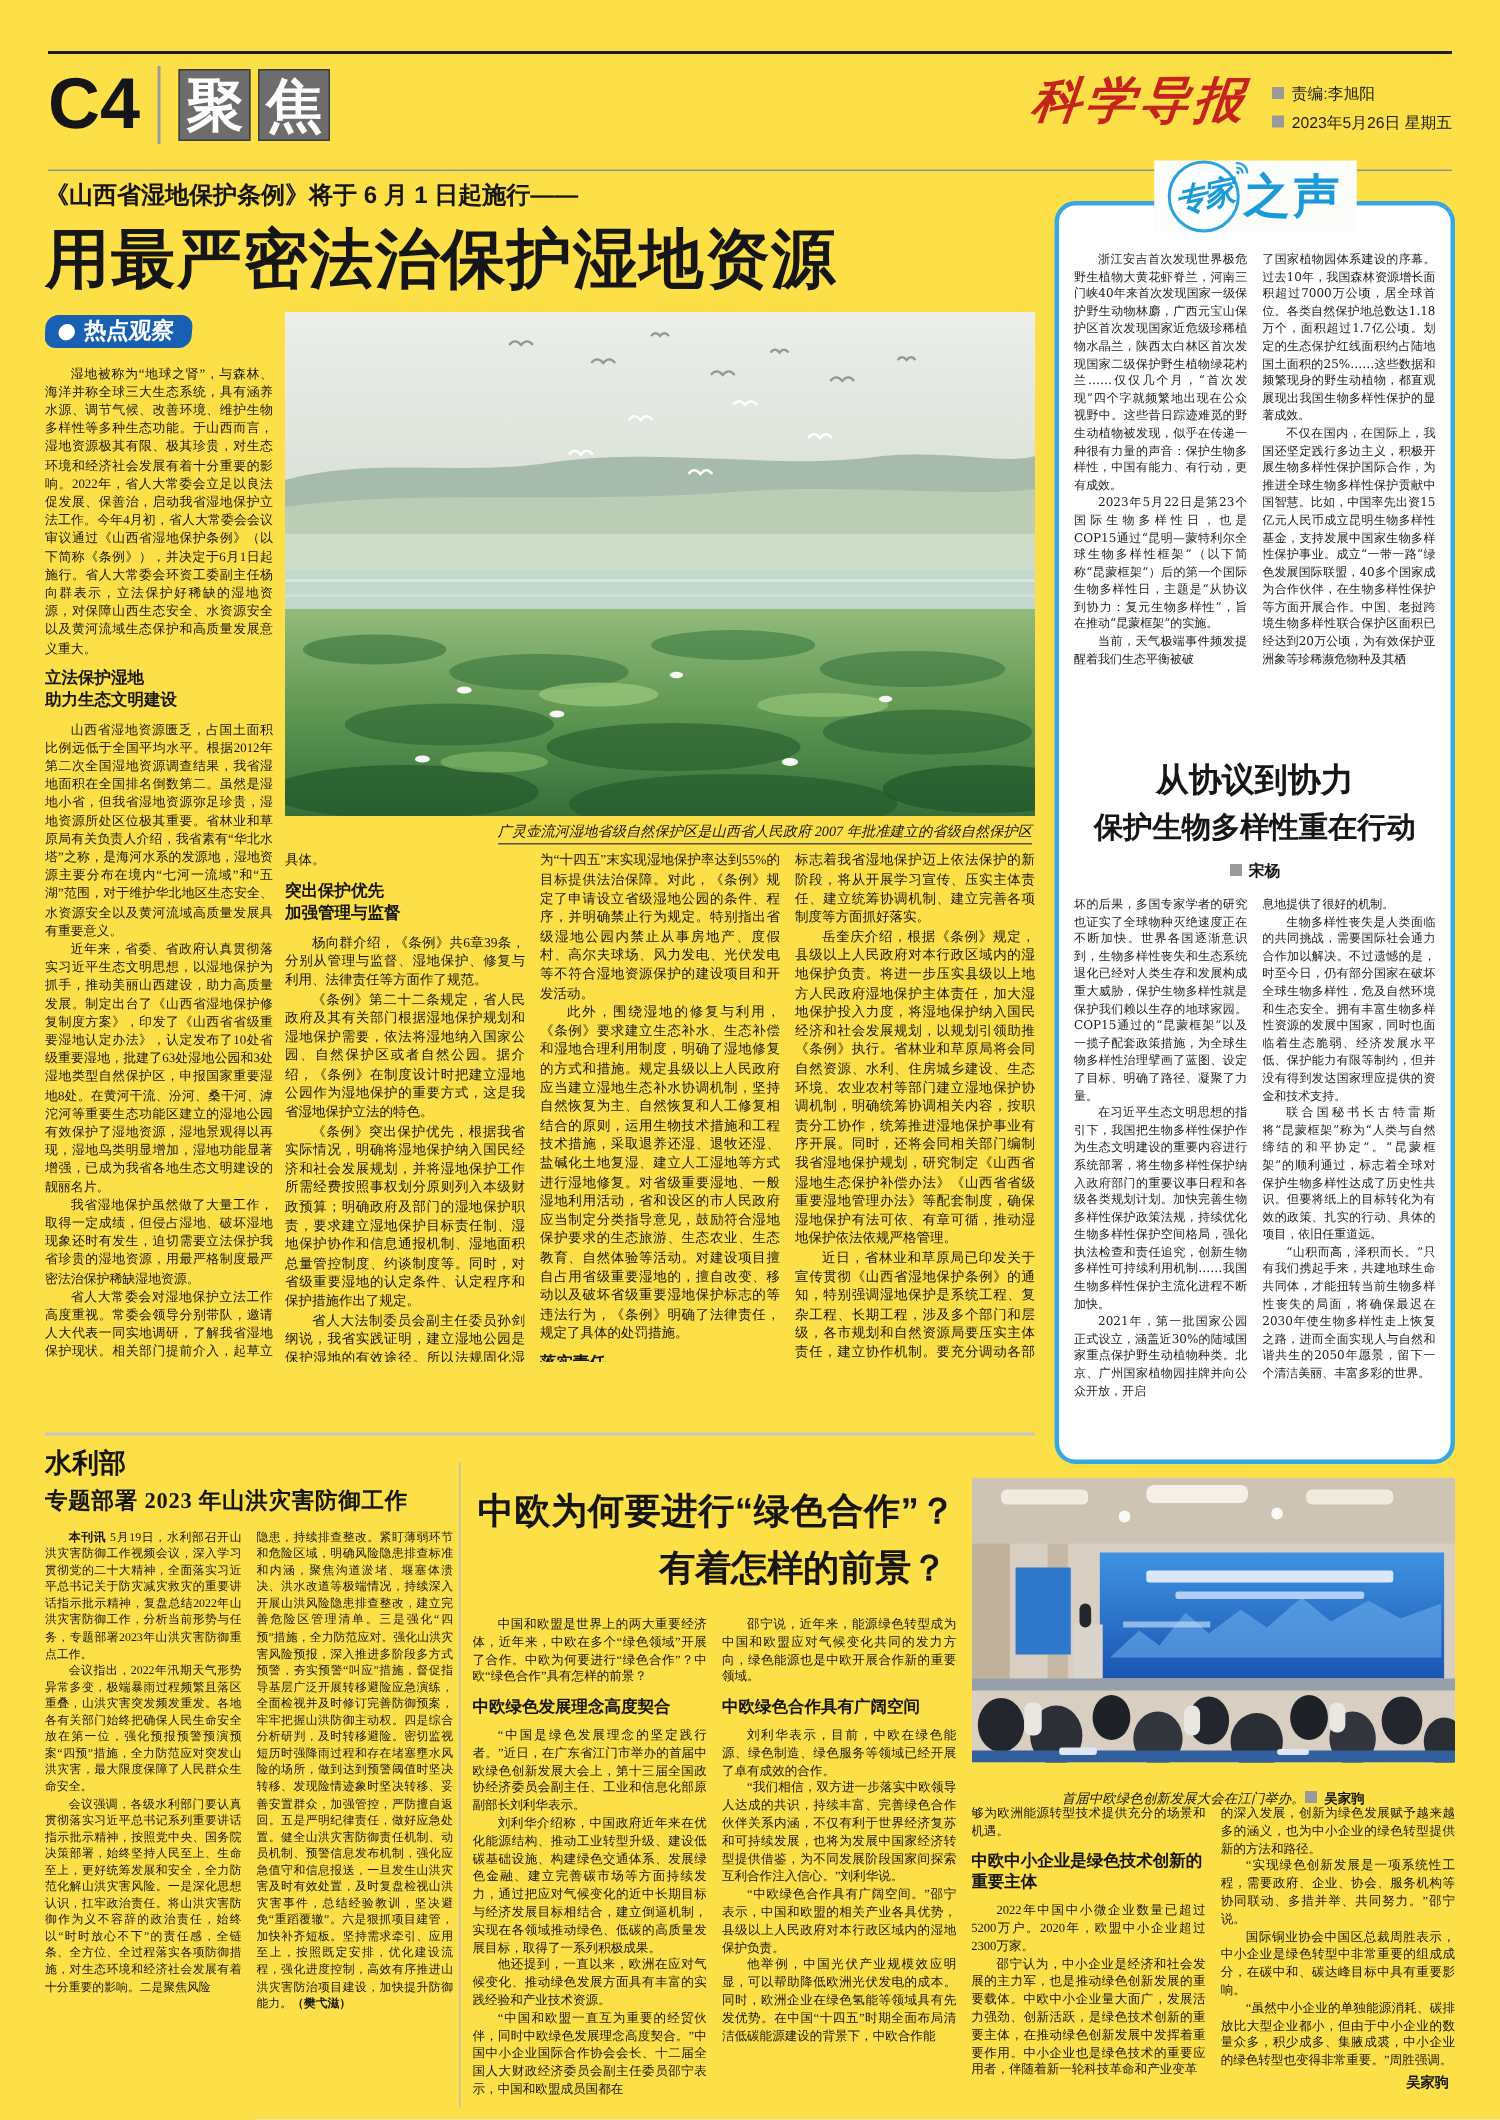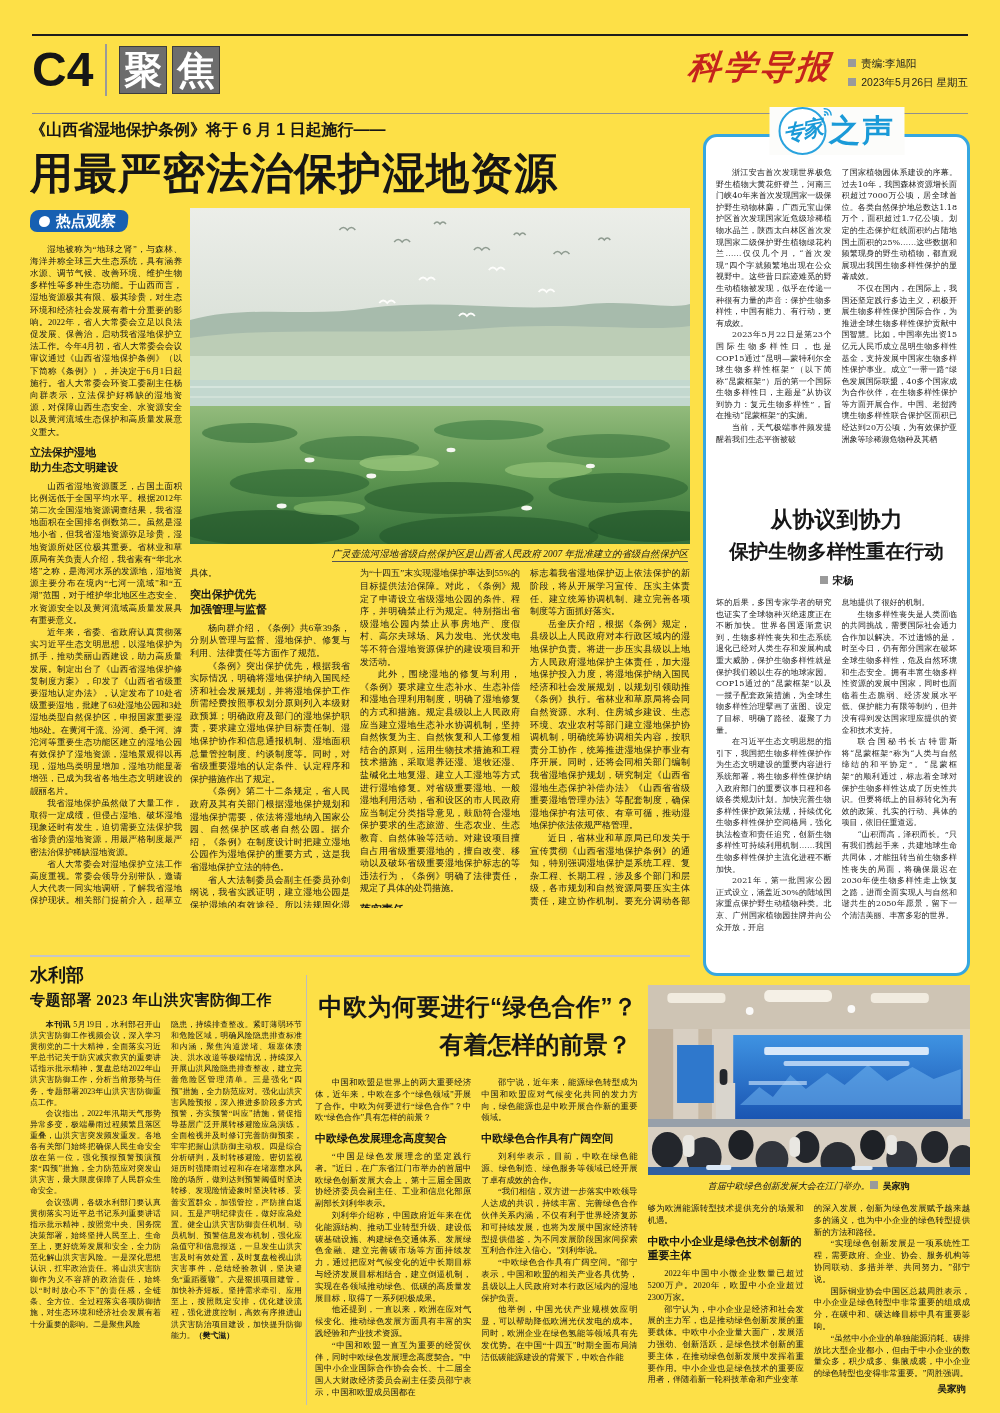--- a/index.html
+++ b/index.html
@@ -75,21 +75,21 @@
   .water-cols .wcol { flex:1; overflow:hidden; }
   .tail-byline { font-weight:bold; }
 
   
   .euro { position:absolute; left:315px; top:985px; width:655px; height:428px; display:grid; grid-template-columns:repeat(4,1fr); grid-template-rows:92px 126px 1fr; column-gap:10px; overflow:hidden; }
   .euro-headline { grid-column:1/3; grid-row:1; padding-top:6px; }
   .eh1 { font-family:"Liberation Sans","DejaVu Sans",sans-serif; font-size:24px; font-weight:900; letter-spacing:0.5px;text-align:right; }
   .eh2 { font-family:"Liberation Sans","DejaVu Sans",sans-serif; font-size:24px; font-weight:900; text-align:right; margin-top:6px; padding-right:6px; }
   .euro-photo { grid-column:3/5; grid-row:1/3; }
   .euro-photo svg { width:100%; height:190px; display:block; }
-  .ecaption { font-size:9px; font-style:italic; text-align:center; padding-top:5px; }
+  .ecaption { font-size:9px; font-style:italic; text-align:center; padding-top:18px; }
   .ecaption b { font-style:normal; font-family:"Liberation Sans","DejaVu Sans",sans-serif; }
   .euro .ecol1 { grid-column:1; grid-row:2/4; }
   .euro .ecol2 { grid-column:2; grid-row:2/4; }
   .euro .ecol3 { grid-column:3; grid-row:3; }
   .euro .ecol4 { grid-column:4; grid-row:3; }
   .euro .ebody { overflow:hidden; font-size:8.4px; line-height:11.8px; }
   .euro .subhead { font-size:11px; line-height:1.35; margin:7px 0 5px; }
   .euro .article-byline { font-size:9.5px; padding-right:4px; margin-top:3px; }
 </style>
 </head>
@@ -193,22 +193,22 @@
             </g>
           </svg>
         </div>
         <div class="w-caption"><span>广灵壶流河湿地省级自然保护区是山西省人民政府 2007 年批准建立的省级自然保护区</span></div>
         <div class="threecols">
           <div class="wcol">
             <p class="cont">具体。</p>
             <div class="subhead">突出保护优先
 加强管理与监督</div>
             <p>杨向群介绍，《条例》共6章39条，分别从管理与监督、湿地保护、修复与利用、法律责任等方面作了规范。</p>
+            <p>《条例》第二十二条规定，省人民政府及其有关部门根据湿地保护规划和湿地保护需要，依法将湿地纳入国家公园、自然保护区或者自然公园。据介绍，《条例》在制度设计时把建立湿地公园作为湿地保护的重要方式，这是我省湿地保护立法的特色。</p>
             <p>《条例》突出保护优先，根据我省实际情况，明确将湿地保护纳入国民经济和社会发展规划，并将湿地保护工作所需经费按照事权划分原则列入本级财政预算；明确政府及部门的湿地保护职责，要求建立湿地保护目标责任制、湿地保护协作和信息通报机制、湿地面积总量管控制度、约谈制度等。同时，对省级重要湿地的认定条件、认定程序和保护措施作出了规定。</p>
-            <p>《条例》第二十二条规定，省人民政府及其有关部门根据湿地保护规划和湿地保护需要，依法将湿地纳入国家公园、自然保护区或者自然公园。据介绍，《条例》在制度设计时把建立湿地公园作为湿地保护的重要方式，这是我省湿地保护立法的特色。</p>
             <p>省人大法制委员会副主任委员孙剑纲说，我省实践证明，建立湿地公园是保护湿地的有效途径。所以法规固化湿地保护的成功经验，通过设立湿地公园，完善湿地保护体系，在湿地公园管理机构的统一管理下，通过科学、系统、持续地修复、恢复湿地，确保稳定我省湿地总体保有量不减少，湿地生态功能不退化，</p>
           </div>
           <div class="wcol">
             <p class="cont">为“十四五”末实现湿地保护率达到55%的目标提供法治保障。对此，《条例》规定了申请设立省级湿地公园的条件、程序，并明确禁止行为规定。特别指出省级湿地公园内禁止从事房地产、度假村、高尔夫球场、风力发电、光伏发电等不符合湿地资源保护的建设项目和开发活动。</p>
             <p>此外，围绕湿地的修复与利用，《条例》要求建立生态补水、生态补偿和湿地合理利用制度，明确了湿地修复的方式和措施。规定县级以上人民政府应当建立湿地生态补水协调机制，坚持自然恢复为主、自然恢复和人工修复相结合的原则，运用生物技术措施和工程技术措施，采取退养还湿、退牧还湿、盐碱化土地复湿、建立人工湿地等方式进行湿地修复。对省级重要湿地、一般湿地利用活动，省和设区的市人民政府应当制定分类指导意见，鼓励符合湿地保护要求的生态旅游、生态农业、生态教育、自然体验等活动。对建设项目擅自占用省级重要湿地的，擅自改变、移动以及破坏省级重要湿地保护标志的等违法行为，《条例》明确了法律责任，规定了具体的处罚措施。</p>
             <div class="subhead">落实责任
 依法依规严格管理</div>
 
           </div>
           <div class="wcol">

